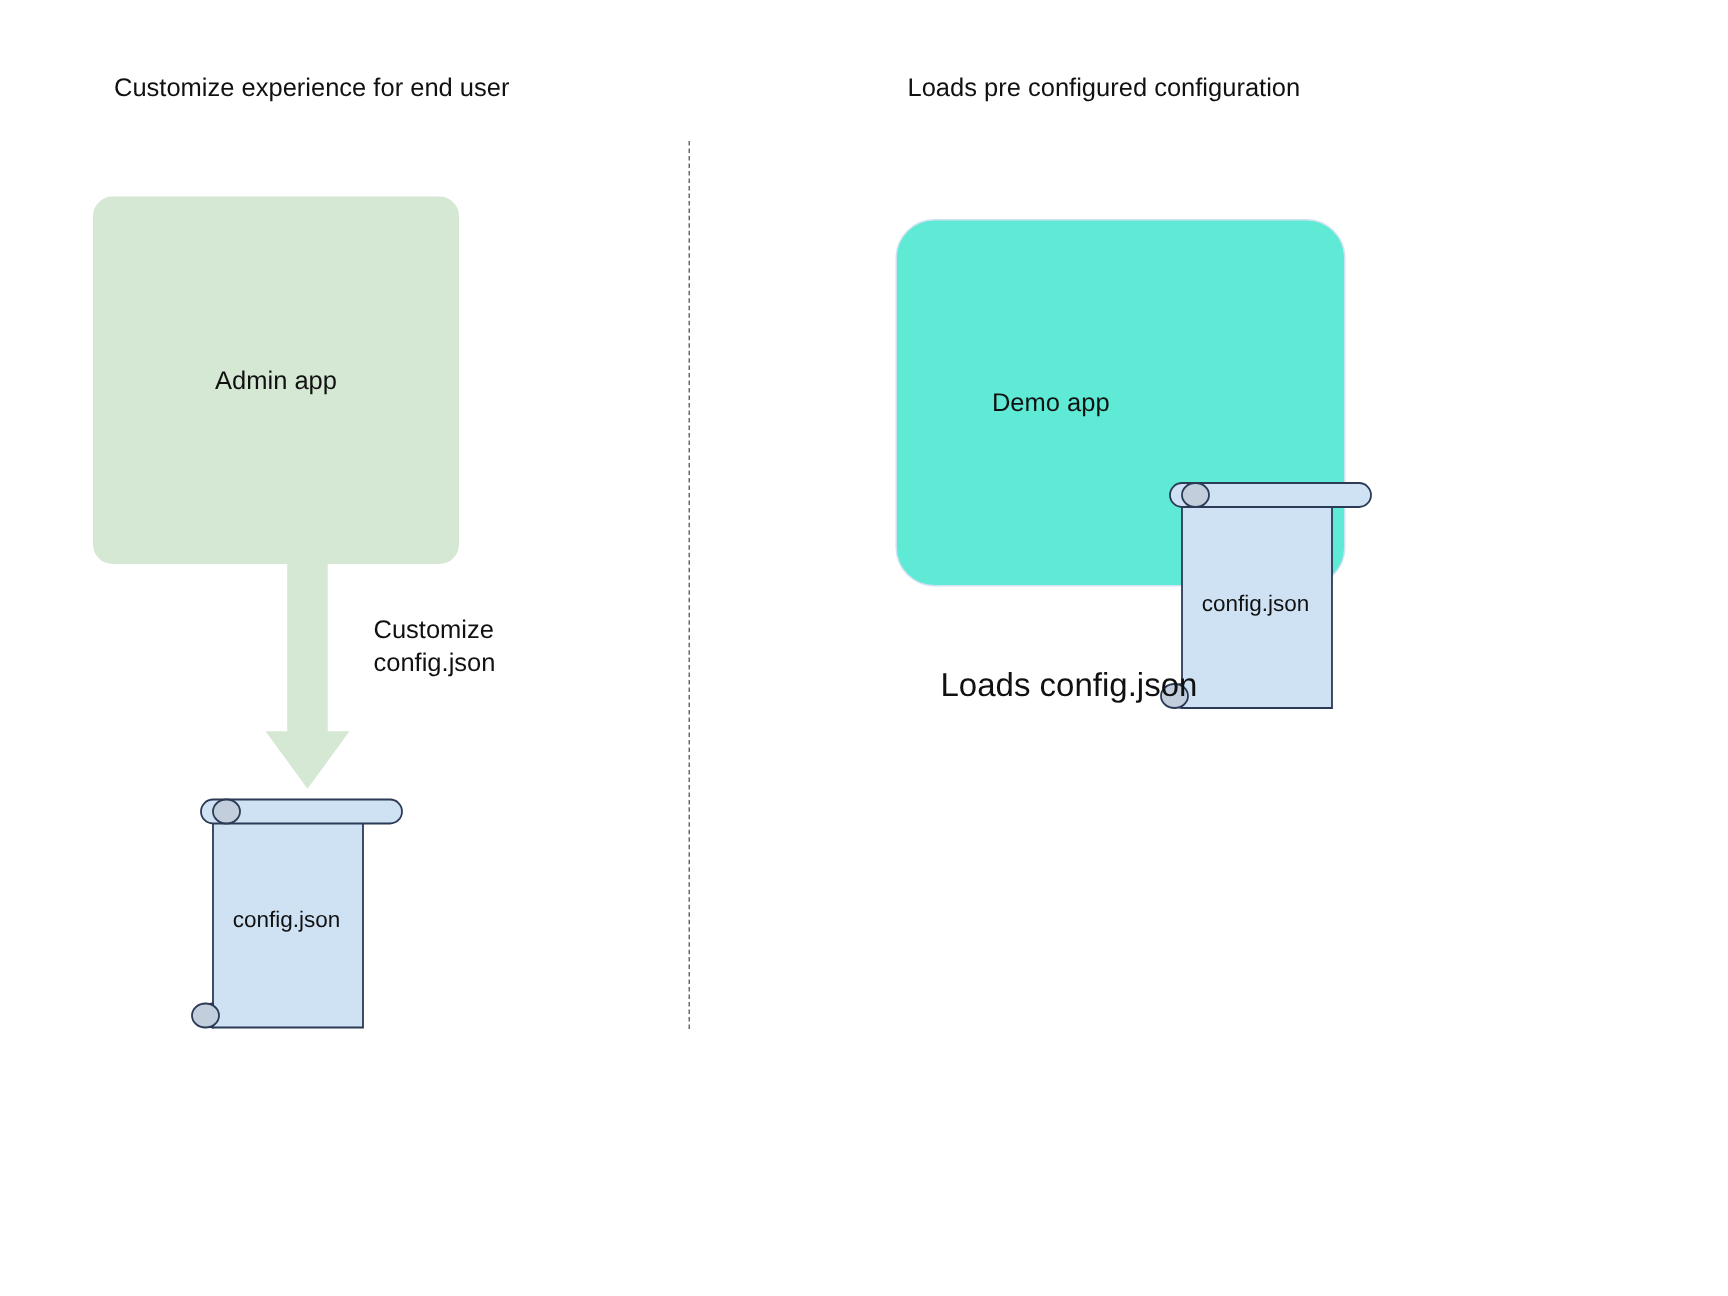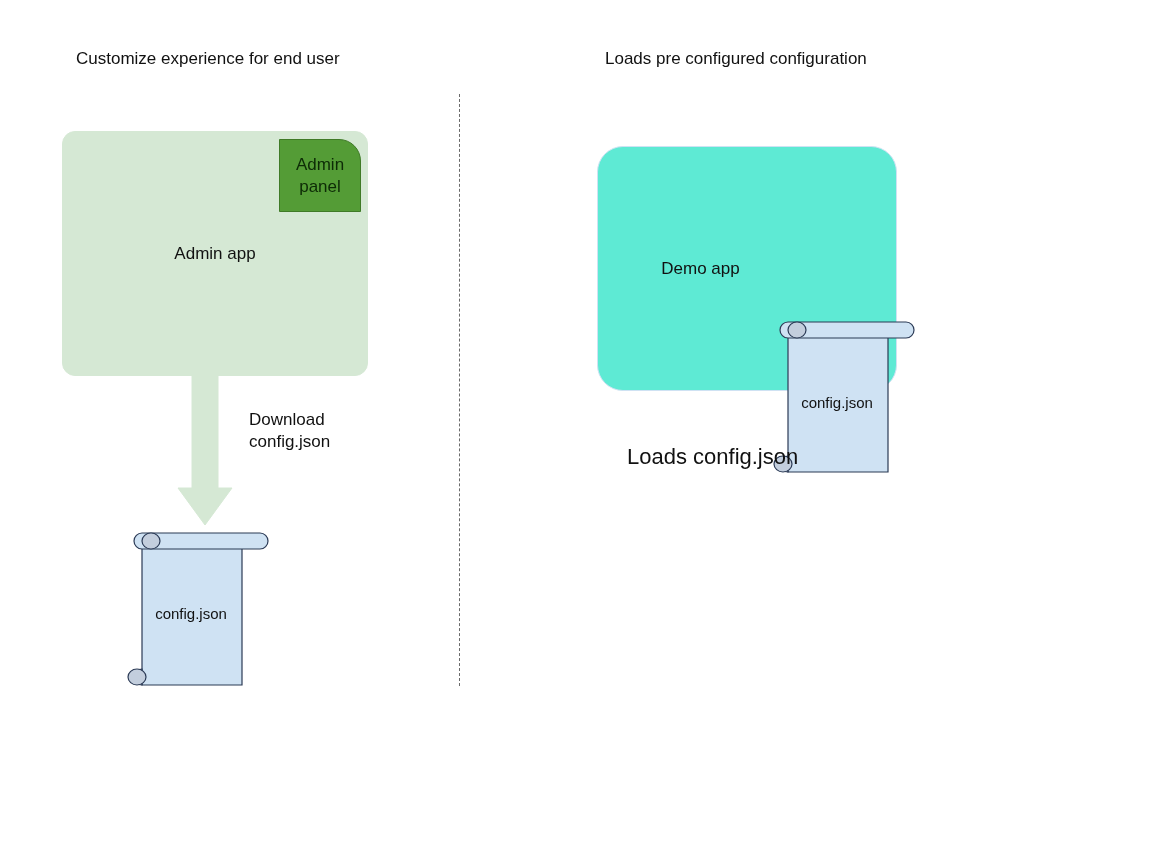--- a/index.html
+++ b/index.html
@@ -96,39 +96,33 @@
 <body>
 
 <div id="canvas">
 
   <div class="abs caption" style="left:76px; top:49px;">Customize experience for end user</div>
 
   <div class="abs caption" style="left:605px; top:49px;">Loads pre configured configuration</div>
 
   <div class="abs divider" style="left:459px; top:94px;"></div>
 
-  <div class="abs app-box app-box-green" style="left:62px; top:131px; width:306px; height:245px;border-radius:13px;">
+  <div class="abs app-box app-box-green" style="left:62px; top:131px; width:244px; height:245px;border-radius:13px;">
     <div class="app-label" style="top:112px;">Admin app</div>
   </div>
 
-  <div class="abs admin-panel" style="left:279px; top:139px; width:82px; height:73px;">
-    <div>
-      <div>Admin</div>
-      <div>panel</div>
-    </div>
-  </div>
 
   <div class="abs arrow-wrap" style="left:170px; top:370px; width:70px; height:160px;">
     <svg width="70" height="160" viewBox="0 0 70 160" xmlns="http://www.w3.org/2000/svg">
       <polygon points="22,0 48,0 48,118 62,118 35,155 8,118 22,118" fill="#d5e8d4" stroke="#d5e8d4" stroke-width="1"></polygon>
     </svg>
   </div>
 
   <div class="abs arrow-label" style="left:249px; top:409px;">
-    <div>Download</div>
+    <div>Customize</div>
     <div>config.json</div>
   </div>
 
   <div class="abs doc-wrap" style="left:120px; top:525px; width:150px; height:165px;">
     <svg width="150" height="165" viewBox="0 0 150 165" xmlns="http://www.w3.org/2000/svg">
 
       <path d="M22,16 L122,16 L122,160 L22,160 Z" fill="#cfe2f3" stroke="#2b3a55" stroke-width="1.2"></path>
 
       <path d="M22,8 L140,8 a8,8 0 0 1 0,16 L22,24 a8,8 0 0 1 0,-16 Z" fill="#cfe2f3" stroke="#2b3a55" stroke-width="1.2"></path>
       <ellipse cx="31" cy="16" rx="9" ry="8" fill="#c3cedd" stroke="#2b3a55" stroke-width="1.2"></ellipse>

